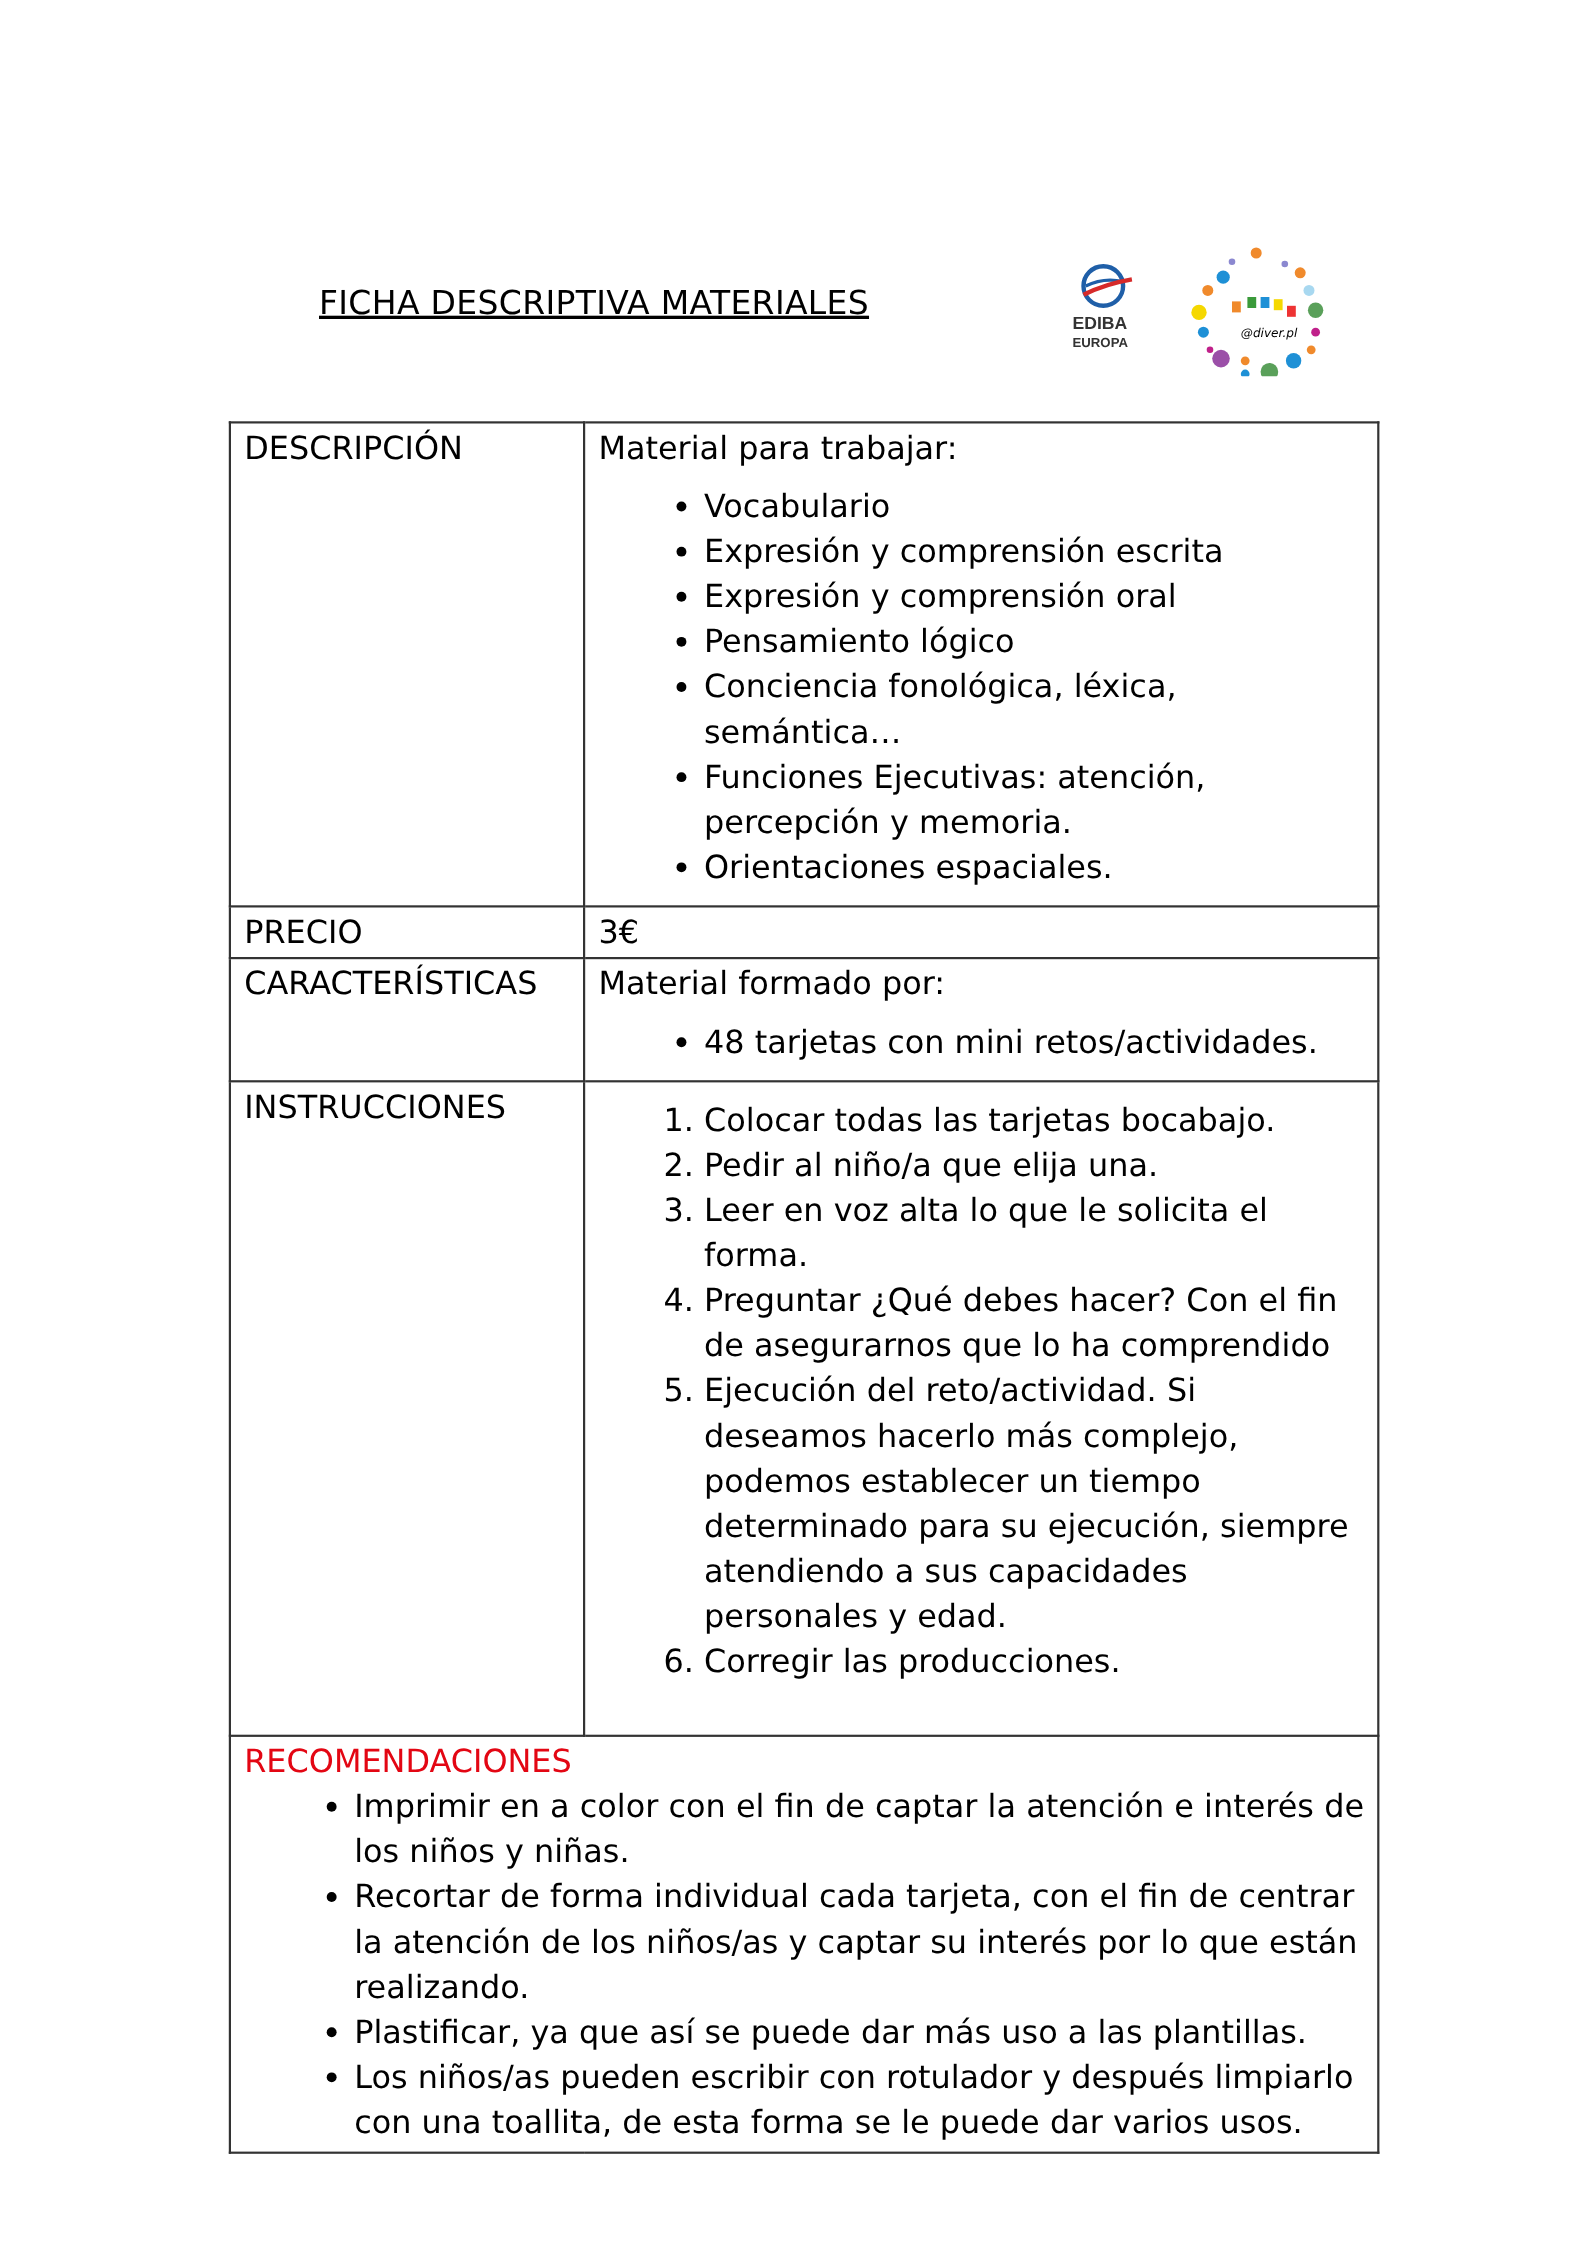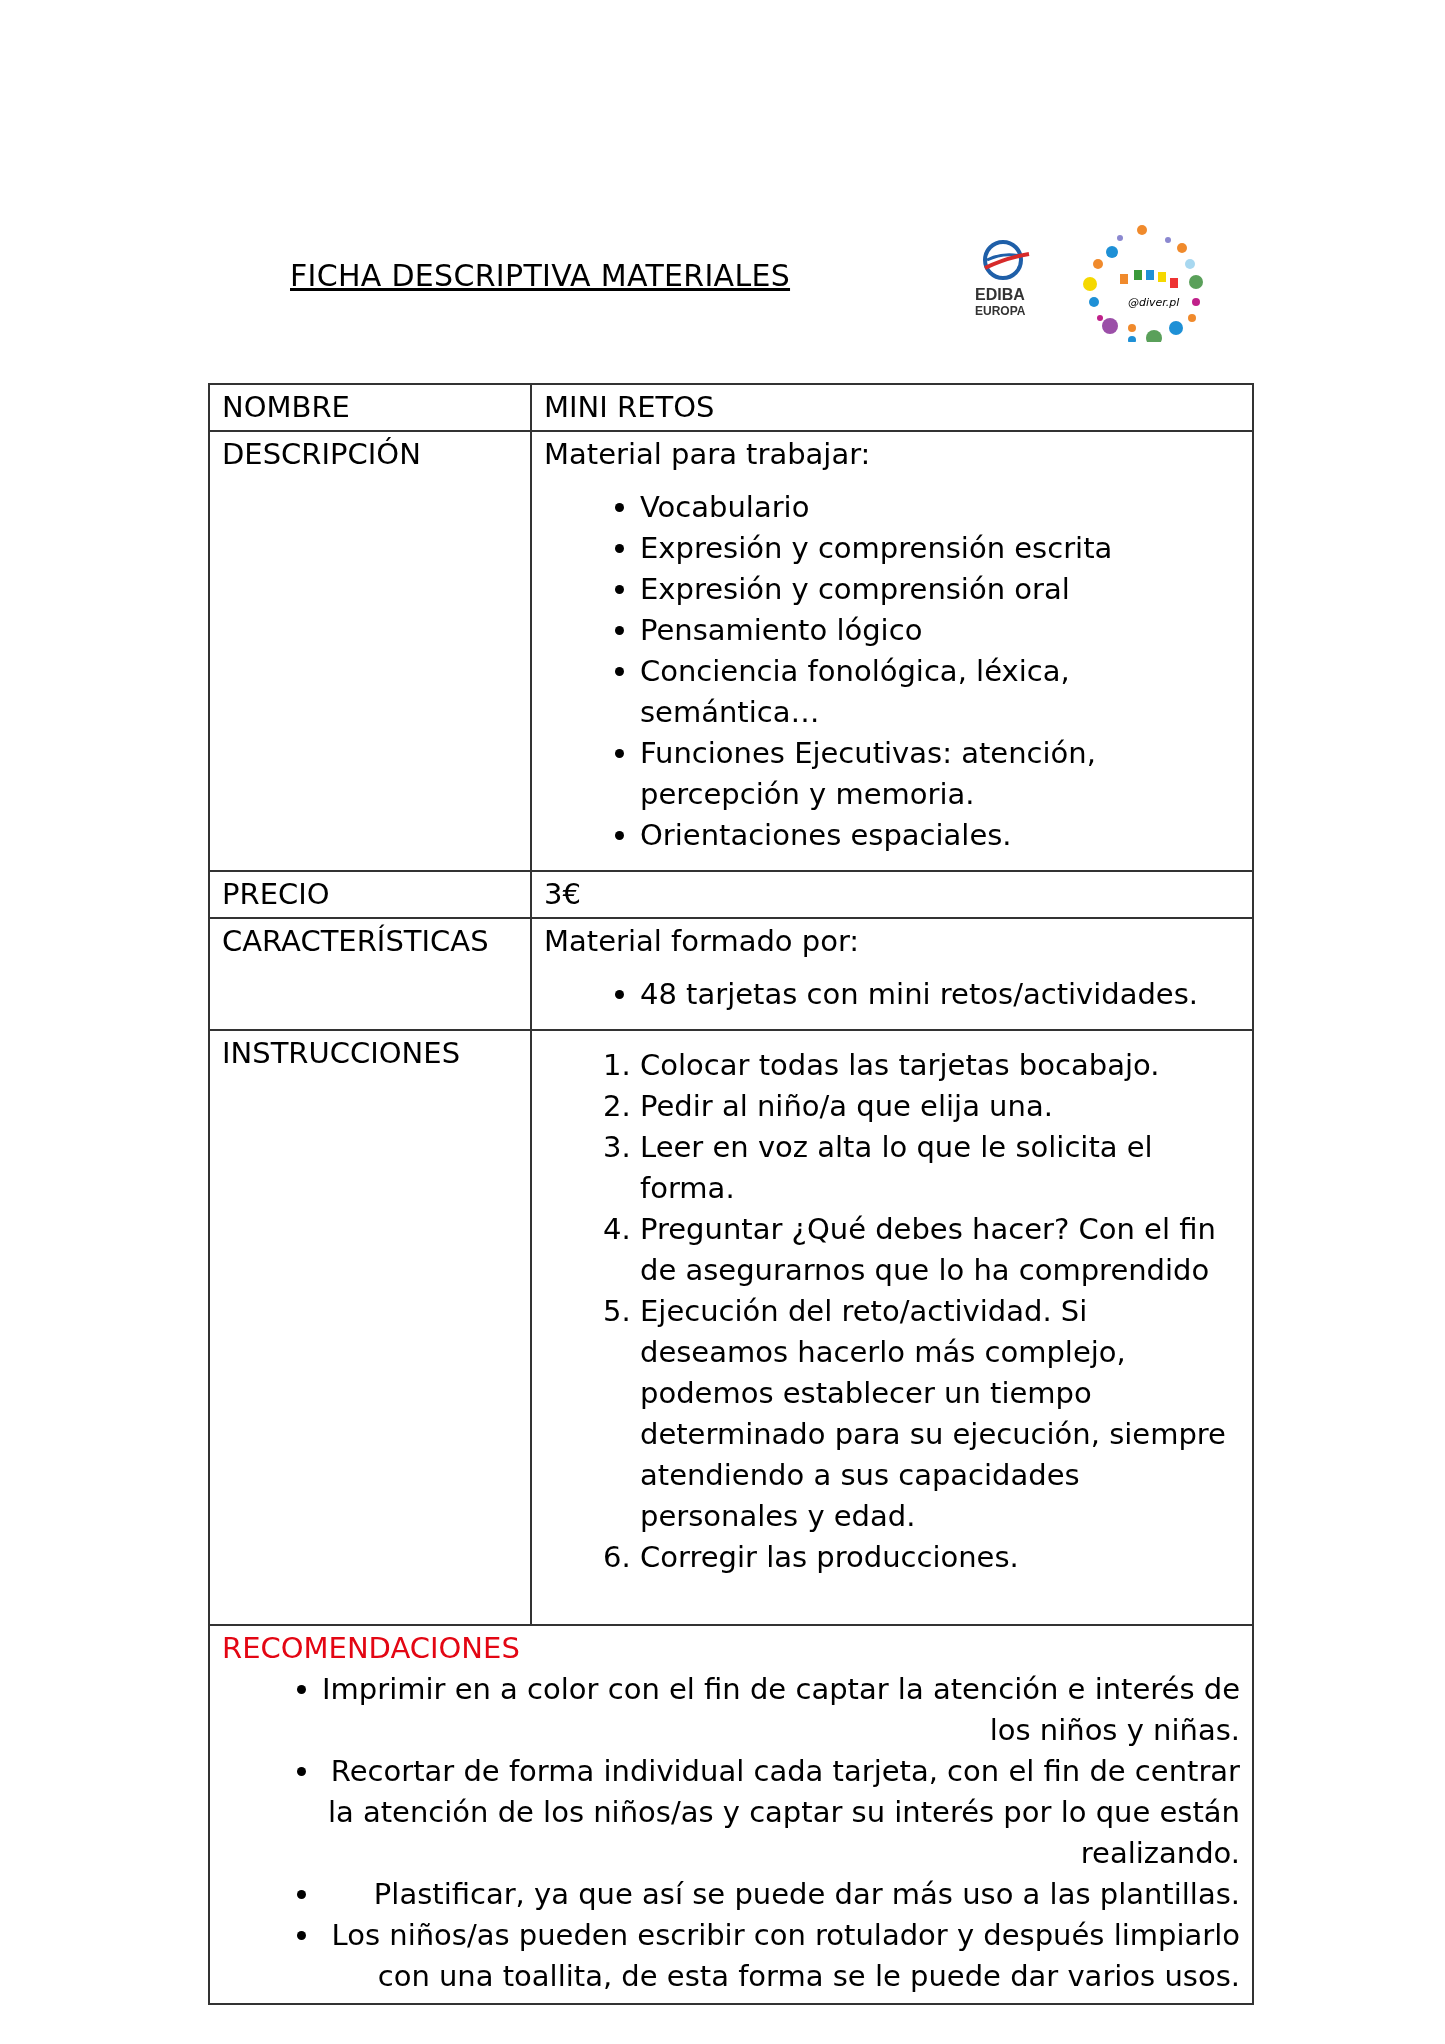--- a/index.html
+++ b/index.html
@@ -9,21 +9,21 @@
   .logo-ediba .mark { width: 60px; height: 44px; }
   .logo-ediba .t1 { font-size: 16px; font-weight: bold; color: #333; font-family: "Liberation Sans", sans-serif; }
   .logo-ediba .t2 { font-size: 12px; font-weight: bold; color: #333; font-family: "Liberation Sans", sans-serif; }
   .logo-diver { position: absolute; left: 1080px; top: 222px; width: 130px; height: 120px; }
   table.main { position: absolute; left: 208px; top: 383px; width: 1046px; border-collapse: collapse; font-size: 29px; }
   table.main td { border: 2px solid #333; vertical-align: top; padding: 2px 12px; line-height: 41px; }
   td.label { width: 296px; }
   ul, ol { margin: 12px; padding-left: 84px; }
   ul li { list-style-type: disc; }
   .rec-title { text-align: left; color: #e30613; line-height: 41px; }
-  .rec-list { padding-left: 100px; margin: 0 0 4px 0; text-align: right; }
+  .rec-list { padding-left: 100px; margin: 0 0 4px 0; }
 </style>
 </head>
 <body>
 
 <div class="title">FICHA DESCRIPTIVA MATERIALES</div>
 
 <div class="logo-ediba">
   <svg class="mark" viewBox="0 0 60 44">
     <circle cx="28" cy="22" r="18" fill="none" stroke="#1f5fa8" stroke-width="4"></circle>
     <path d="M12 22 Q28 14 46 18" stroke="#1f5fa8" stroke-width="3" fill="none"></path>
@@ -55,24 +55,20 @@
   <rect x="40" y="52" width="8" height="10" fill="#f08a2c"></rect>
     <rect x="54" y="48" width="8" height="10" fill="#3a9a3a"></rect>
   <rect x="66" y="48" width="8" height="10" fill="#1e90d6"></rect>
     <rect x="78" y="50" width="8" height="10" fill="#f5d800"></rect>
   <rect x="90" y="56" width="8" height="10" fill="#e33"></rect>
   <text x="48" y="84" font-size="11" font-style="italic" font-family="DejaVu Sans, sans-serif">@diver.pl</text>
 </svg>
 
 <table class="main">
   <tbody>
-      <tr>
-    <td class="label">NOMBRE</td>
-    <td>MINI RETOS</td>
-  </tr>
   <tr>
     <td class="label">DESCRIPCIÓN</td>
     <td>
       <div>Material para trabajar:</div>
       <ul>
         <li>Vocabulario</li>
         <li>Expresión y comprensión escrita</li>
         <li>Expresión y comprensión oral</li>
         <li>Pensamiento lógico</li>
         <li>Conciencia fonológica, léxica, semántica…</li>

